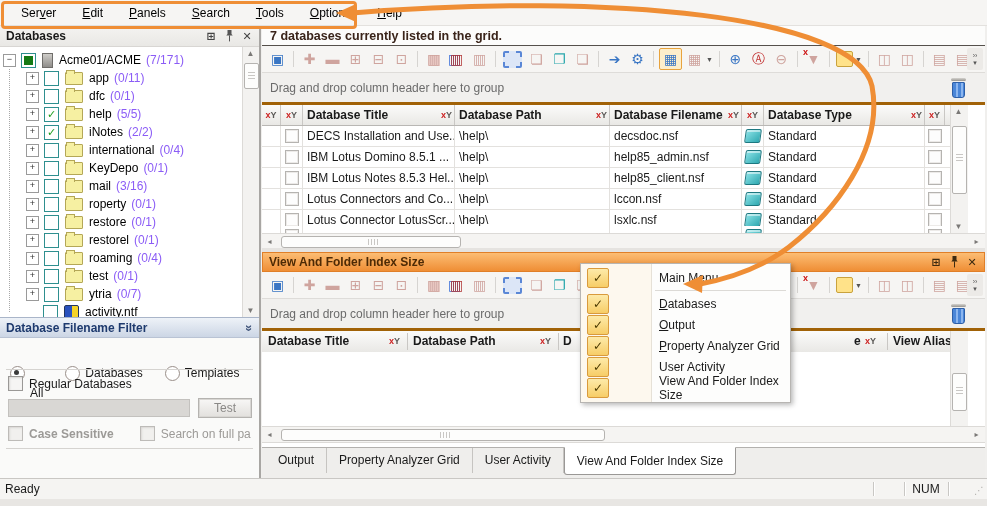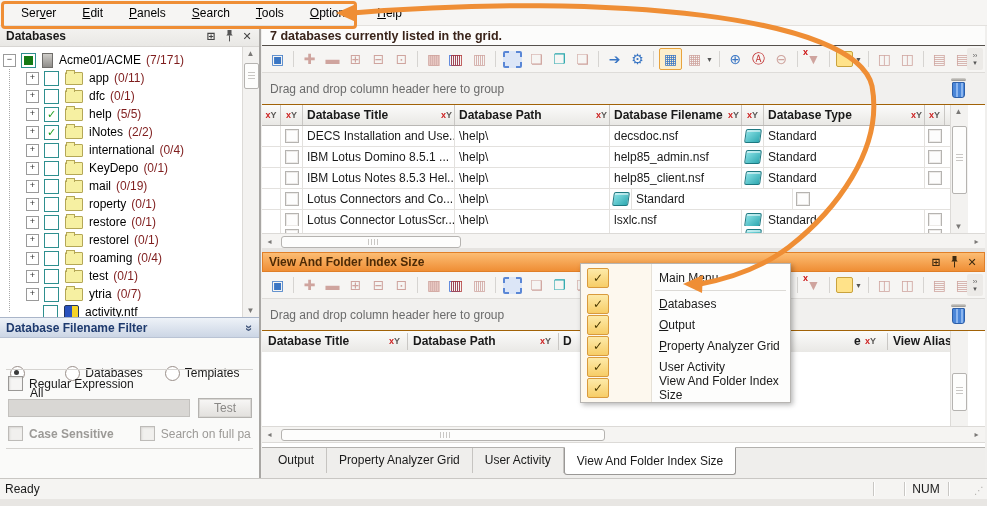--- a/index.html
+++ b/index.html
@@ -19,21 +19,21 @@
   .tvline{position:absolute;left:9px;top:22px;height:243px;border-left:1px dotted #a8a8a8;}
   .trow{height:18px;display:flex;align-items:center;white-space:nowrap;}
   .exp{width:11px;height:11px;border:1px solid #9a9a9a;background:#fff;font-size:9px;line-height:9px;text-align:center;color:#333;margin-right:5px;flex:none;}
   .cb{width:13px;height:13px;border:1px solid #2e8f8f;background:#fff;margin-right:6px;flex:none;display:flex;align-items:center;justify-content:center;font-size:11px;font-weight:bold;color:#1f9e1f;}
   .cb .in{width:9px;height:9px;background:#157a15;}
   .ico-server{width:9px;height:13px;background:linear-gradient(#cfcdc9,#8f8d8a);border:1px solid #6f6d6a;margin-right:6px;flex:none;}
   .ico-folder{width:16px;height:11px;background:#f6f0a2;border:1px solid #b4a757;border-radius:1px;position:relative;margin-right:6px;flex:none;}
   .ico-folder:before{content:"";position:absolute;left:0;top:-3px;width:7px;height:3px;background:#f6f0a2;border:1px solid #b4a757;border-bottom:none;}
   .ico-db{width:13px;height:12px;background:linear-gradient(90deg,#2a52be 52%,#f5d327 52%);border:1px solid #23355f;border-radius:2px;margin-right:6px;flex:none;}
   .tl{color:#000;}
-  .tc{color:#7f1d1d;margin-left:5px;}
+  .tc{color:#8b5cf6;margin-left:5px;}
   .tscroll{position:absolute;right:0;top:0;bottom:0;width:16px;background:#f3f2f0;border-left:1px solid #dcdad7;}
   .sarrow{position:absolute;left:2px;width:11px;text-align:center;font-size:8px;color:#7a7876;}
   .sthumb{position:absolute;left:1px;width:13px;background:#fdfdfc;border:1px solid #b5b3b0;border-radius:2px;}
   .sthumb:after{content:"";position:absolute;left:3px;right:3px;top:45%;border-top:1px solid #c9c7c4;box-shadow:0 3px 0 #c9c7c4,0 -3px 0 #c9c7c4;}
   .fhdr{height:19px;background:linear-gradient(#eef2f8,#ccd6e5);border-top:1px solid #a9b5c9;border-bottom:1px solid #b9c3d4;display:flex;align-items:center;padding:0 6px;color:#1e3a6e;font-weight:bold;}
   .fhdr .chev{margin-left:auto;transform:rotate(90deg);color:#45597e;font-size:12px;}
   .fbody{position:relative;height:141px;background:#fafaf9;}
   .frow{position:absolute;left:0;right:0;display:flex;align-items:center;}
   .radio{width:13px;height:13px;border:1px solid #9a8f8a;border-radius:50%;background:#fff;margin-right:5px;flex:none;position:relative;}
   .radio.sel:after{content:"";position:absolute;left:3px;top:3px;width:5px;height:5px;border-radius:50%;background:#3a3a3a;}
@@ -56,21 +56,21 @@
   .ic.blue{color:#3a76c4;}
   .ic.teal{color:#2ba8ad;}
   .ic.find{color:#c23030;font-size:13px;}
   .ic.note{width:15px;height:14px;background:#ffe289;border:1px solid #c9a23d;margin:0 2px;}
   .ic.dashed{width:15px;height:13px;border:2px dashed #5a87d6;background:#dce6f7;margin:0 3px;}
   .ic.pressed{background:#fdeecb;border:1px solid #e8a33d;}
   .bdg{position:absolute;left:0;top:-2px;color:#cc1111;font:bold 9px "Liberation Sans",sans-serif;font-style:normal;}
   .dd{font-size:7px;color:#555;margin:0 2px 0 0;}
   .tsep{width:1px;align-self:stretch;background:#d6d4d1;margin:3px 4px;flex:none;}
   .ovf{position:absolute;right:2px;top:2px;width:16px;bottom:2px;display:flex;flex-direction:column;align-items:center;justify-content:center;font-size:7px;color:#555;line-height:7px;background:#eceae7;border-radius:2px;}
-  .gbar{position:absolute;left:0;right:0;background:#f1f0ee;border-bottom:1px solid #a16207;display:flex;align-items:center;padding-left:8px;color:#6b6b6b;box-sizing:border-box;}
+  .gbar{position:absolute;left:0;right:0;background:#f1f0ee;border-bottom:3px solid #a16207;display:flex;align-items:center;padding-left:8px;color:#6b6b6b;box-sizing:border-box;}
   .gbar-u{top:47px;height:32px;}
   .trash{position:absolute;right:18px;width:17px;height:21px;}
   .trash .lid{height:3px;background:linear-gradient(#d5d3cf,#96948f);border-radius:2px;margin:0 1px;}
   .trash .hdl{width:7px;height:2px;background:#96948f;border-radius:2px 2px 0 0;margin:0 auto;}
   .trash .bod{height:14px;margin:1px 2px 0;background:repeating-linear-gradient(90deg,#4a86d8 0 3px,#8cb6ef 3px 5px);border:1px solid #2d5fa8;border-radius:1px 1px 3px 3px;}
   .ghead{position:absolute;left:0;background:linear-gradient(#fbfbfa,#e9e8e5);border-bottom:1px solid #b9b7b4;display:flex;box-sizing:border-box;}
   .ghead-u{top:79px;width:688px;height:21px;}
   .hc{border-right:1px solid #c9c7c4;display:flex;align-items:center;padding:0 2px 0 4px;box-sizing:border-box;font-weight:bold;white-space:nowrap;overflow:hidden;}
   .hc .hlbl{flex:1;overflow:hidden;}
   .hc.ctr{justify-content:center;padding:0;}
@@ -212,21 +212,21 @@
             <span class="cb"></span>
     <span class="ico-folder"></span>
     <span class="tl">KeyDepo</span>
             <span class="tc">(0/1)</span>
           </div>
           <div class="trow" style="padding-left:26px">
     <span class="exp">+</span>
             <span class="cb"></span>
     <span class="ico-folder"></span>
     <span class="tl">mail</span>
-            <span class="tc">(0/19)</span>
+            <span class="tc">(3/16)</span>
           </div>
           <div class="trow" style="padding-left:26px">
     <span class="exp">+</span>
             <span class="cb"></span>
     <span class="ico-folder"></span>
     <span class="tl">roperty</span>
             <span class="tc">(0/1)</span>
           </div>
           <div class="trow" style="padding-left:26px">
     <span class="exp">+</span>
@@ -284,21 +284,21 @@
         <span class="radio sel"></span>
         <span style="margin-right:22px;margin-top:40px;">All</span>
         <span class="radio"></span>
         <span style="margin-right:22px;">Databases</span>
         <span class="radio"></span>
         <span>Templates</span>
       </div>
       <div class="fsep" style="top:31px;"></div>
       <div class="frow" style="top:38px;left:8px;">
         <span class="ckb"></span>
-        <span>Regular Expression</span>
+        <span>Regular Databases</span>
       </div>
       <div class="frow" style="top:60px;">
         <span class="finput"></span>
         <span class="btn dis" style="width:52px;margin-left:8px;">Test</span>
       </div>
       <div class="frow" style="top:88px;left:8px;white-space:nowrap;overflow:hidden;right:0;">
         <span class="ckb dis"></span>
         <span class="dislbl" style="margin-right:26px;font-weight:bold;">Case Sensitive</span>
         <span class="ckb dis"></span>
         <span class="dislbl">Search on full pa</span>
@@ -441,20 +441,21 @@
             <span class="rcb"></span>
           </div>
   </div>
   <div class="grow">
     <div class="gc w19"></div>
     <div class="gc w22 ctr">
             <span class="rcb"></span>
           </div>
     <div class="gc w152">Lotus Connectors and Co...</div>
     <div class="gc w155">\help\</div>
+    <div class="gc w132">lccon.nsf</div>
     <div class="gc w22 ctr">
             <span class="book"></span>
           </div>
     <div class="gc w161">Standard</div>
     <div class="gc w20 ctr">
             <span class="rcb"></span>
           </div>
   </div>
   <div class="grow">
     <div class="gc w19"></div>

